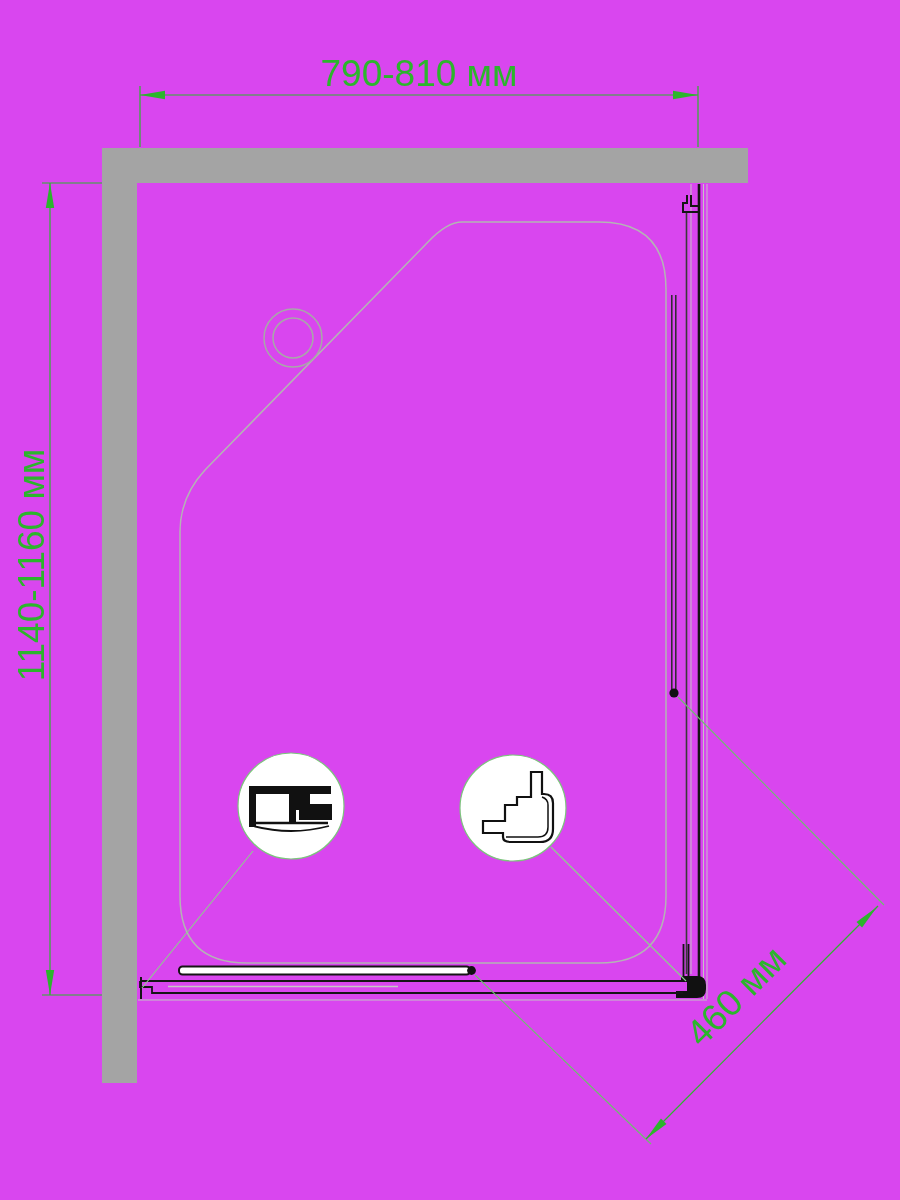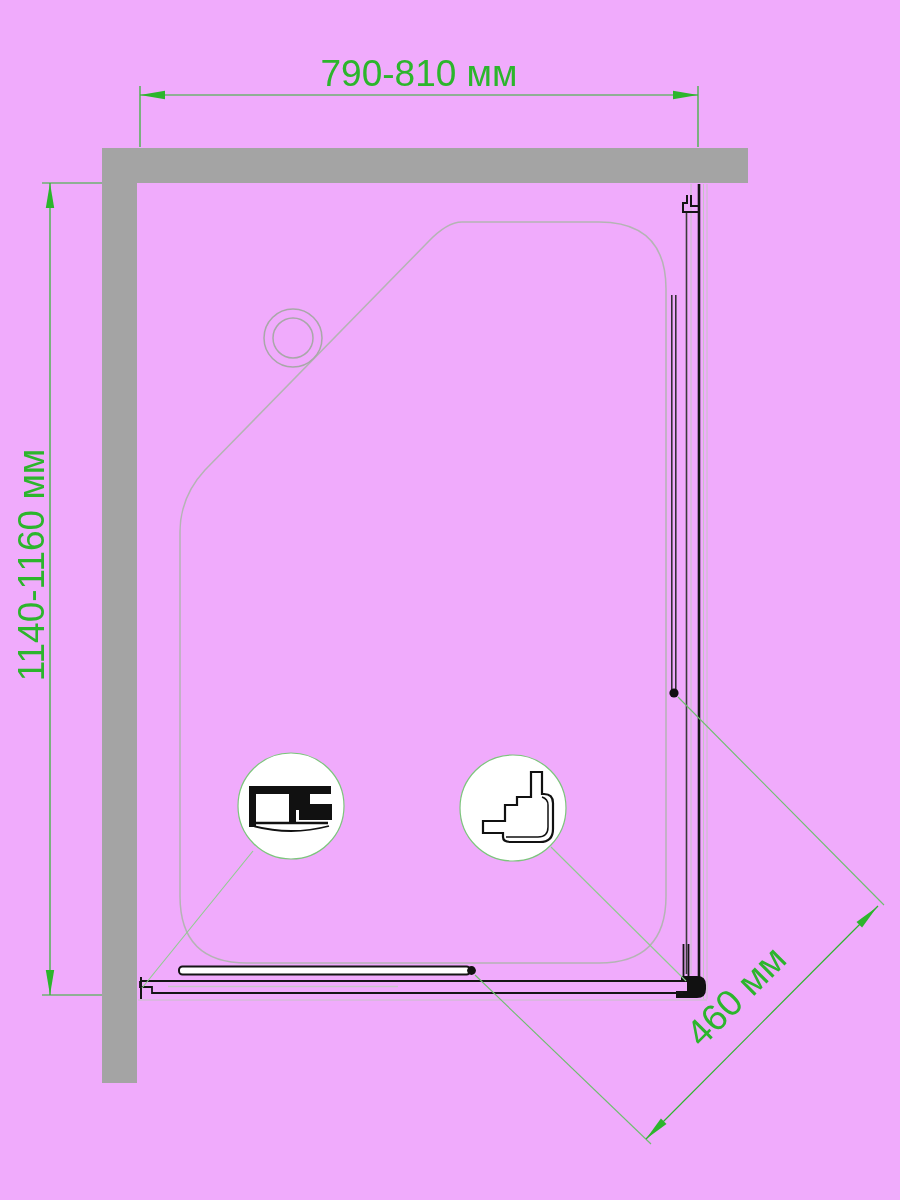--- a/index.html
+++ b/index.html
@@ -1,16 +1,16 @@
 <!DOCTYPE html>
 <html><head>
 <meta charset="utf-8">
 <style>
   html,body{margin:0;padding:0;background:#fff;}
-  .stage{position:relative;width:900px;height:1200px;background:#f0abfc;overflow:hidden;}
+  .stage{position:relative;width:900px;height:1200px;background:#d946ef;overflow:hidden;}
   svg{display:block;}
   .dim-text{
     font-family:"Liberation Sans","DejaVu Sans",sans-serif;
     font-size:37px;
     letter-spacing:0px;
   }
 </style>
 </head>
 <body>
 

